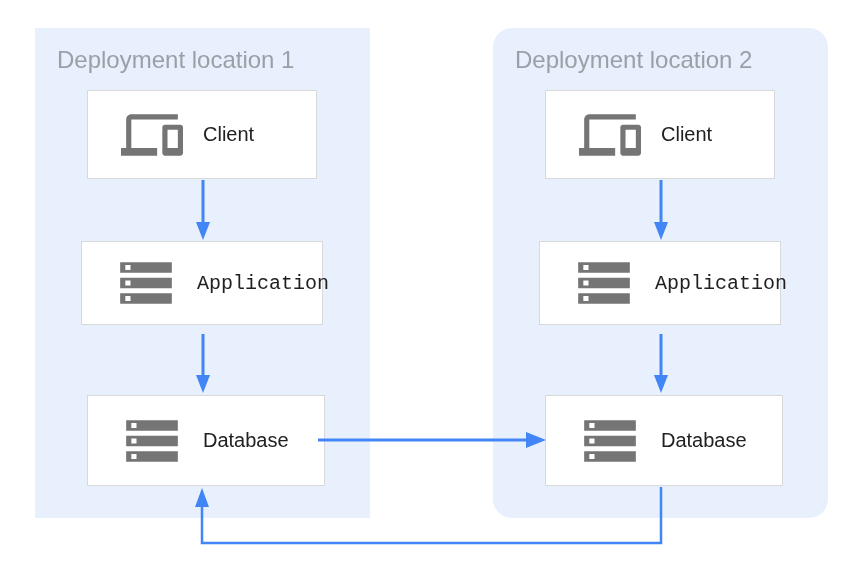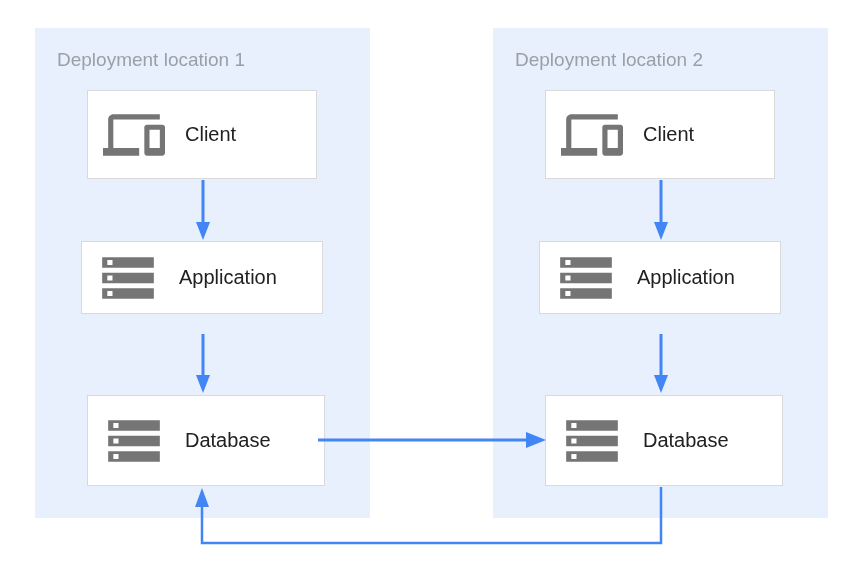--- a/index.html
+++ b/index.html
@@ -16,42 +16,42 @@
     overflow: hidden;
   }
   .panel {
     position: absolute;
     top: 28px;
     width: 335px;
     height: 490px;
     background: #e8f0fe;
   }
   .panel-1 { left: 35px; }
-  .panel-2 { left: 493px; }
+  .panel-2 { left: 493px; border-radius: 19px; }
   .panel-label {
     position: absolute;
     left: 22px;
     top: 21px;
-    font-size: 19px;
+    font-size: 24px;
     line-height: 22px;
     color: #9aa0a6;
     white-space: nowrap;
   }
   .node {
     position: absolute;
     background: #ffffff;
     border: 1px solid #d9d9d9;
     box-sizing: border-box;
     display: flex;
     align-items: center;
-    padding-left: 15px;
+    padding-left: 33px;
     gap: 20px;
   }
   .node-client      { left: 52px; top: 62px;  width: 230px; height: 89px; }
-  .node-application { left: 46px; top: 213px; width: 242px; height: 73px; }
+  .node-application { left: 46px; top: 213px; width: 242px; height: 84px; font-family: Liberation Mono, monospace; }
   .node-database    { left: 52px; top: 367px; width: 238px; height: 91px; }
   .node .icon {
     width: 62px;
     height: 62px;
     flex: 0 0 62px;
     display: flex;
     align-items: center;
     justify-content: center;
   }
   .node .icon svg {

